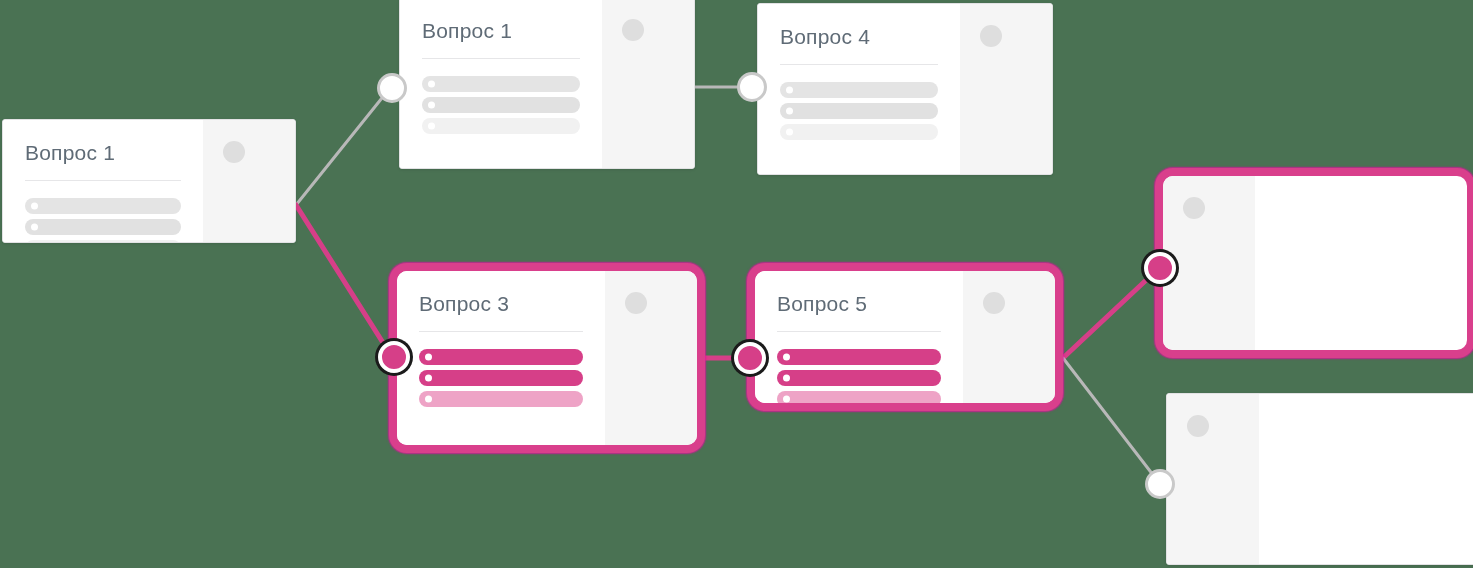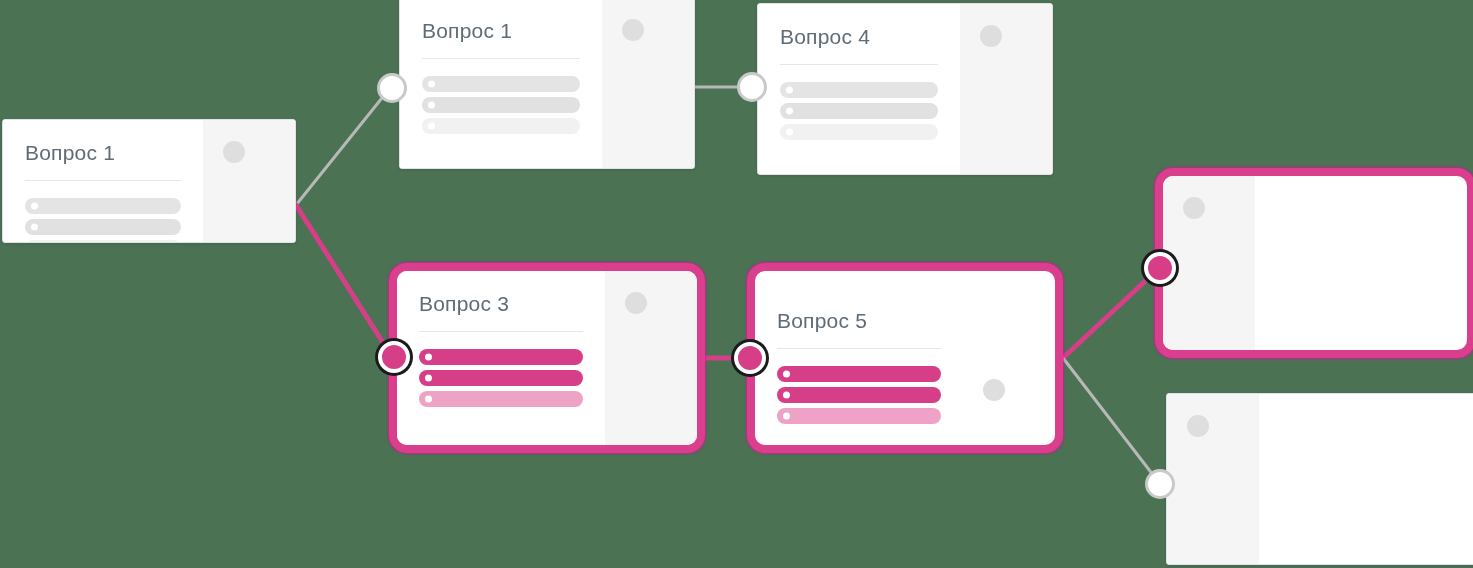--- a/index.html
+++ b/index.html
@@ -216,21 +216,21 @@
             </div>
             <div class="answer g3">
               <span class="bullet"></span>
             </div>
           </div>
         </div>
         <div class="card-right">
           <div class="corner-dot"></div>
         </div>
       </div>
-      <div class="card active" style="left: 747px; top: 263px; width: 316px; height: 190px; align-items: center;">
+      <div class="card active" style="left: 747px; top: 263px; width: 316px; height: 148px;">
         <div class="card-left">
           <div class="card-title">Вопрос 5</div>
           <div class="title-rule"></div>
           <div class="answers">
             <div class="answer p1">
               <span class="bullet"></span>
             </div>
             <div class="answer p1">
               <span class="bullet"></span>
             </div>

